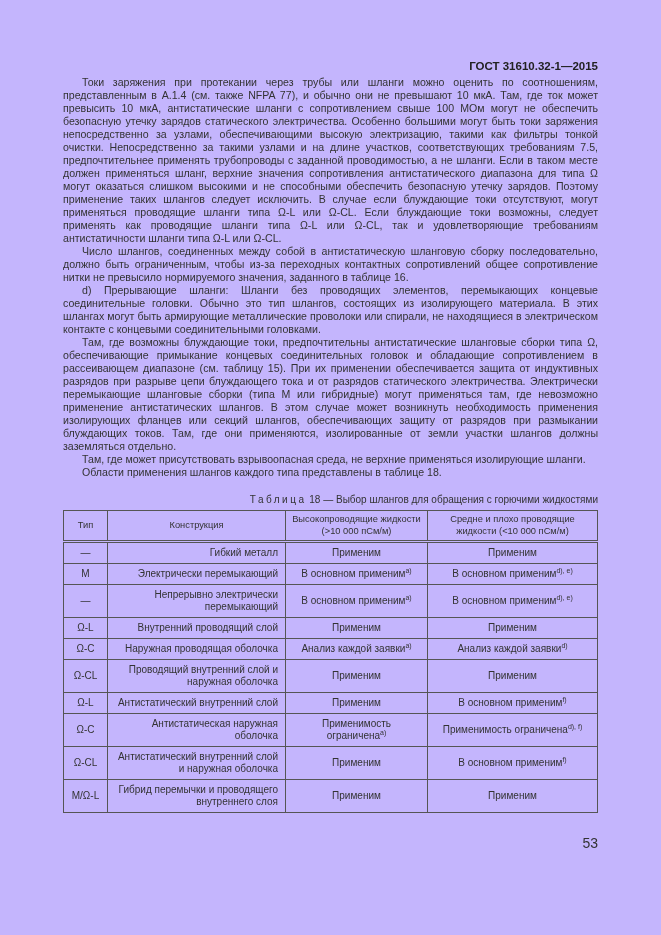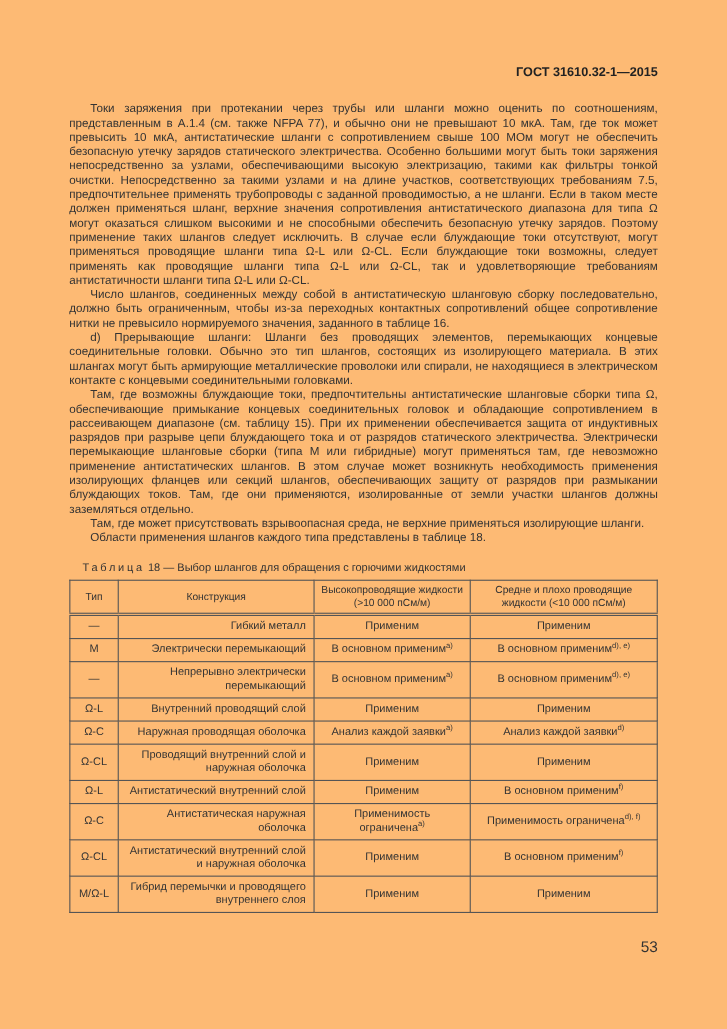--- a/index.html
+++ b/index.html
@@ -1,51 +1,52 @@
 <!DOCTYPE html>
 <html lang="ru"><head>
 <meta charset="utf-8">
 <style>
   html, body { margin: 0; padding: 0; background: #ffffff; }
   .page {
     position: relative;
     width: 661px;
     height: 935px;
-    background: #fdba74;
+    background: #c4b5fd;
     font-family: "Liberation Sans", sans-serif;
     color: #333333;
     overflow: hidden;
     box-sizing: border-box;
   }
   .content { padding: 60px 63px 0 63px; }
 
   .doc-header {
     text-align: right;
     font-weight: bold;
     font-size: 11.5px;
     line-height: 13px;
     color: #222222;
   }
 
-  .body-text { margin-top: 20px; }
+  .body-text { margin-top: 3px; }
   .body-text p {
     margin: 0;
     font-size: 10.6px;
     line-height: 13px;
     text-align: justify;
     text-indent: 19px;
     color: #333333;
     hyphens: auto;
   }
 
   .table-title {
     margin: 15px 0 4px 12px;
     font-size: 10px;
     line-height: 12px;
     color: #333333;
+    text-align: right;
   }
   .table-title .spaced { letter-spacing: 2.5px; }
 
   table.data {
     width: 100%;
     border-collapse: collapse;
     table-layout: fixed;
   }
   table.data th, table.data td {
     border: 1px solid #555555;

